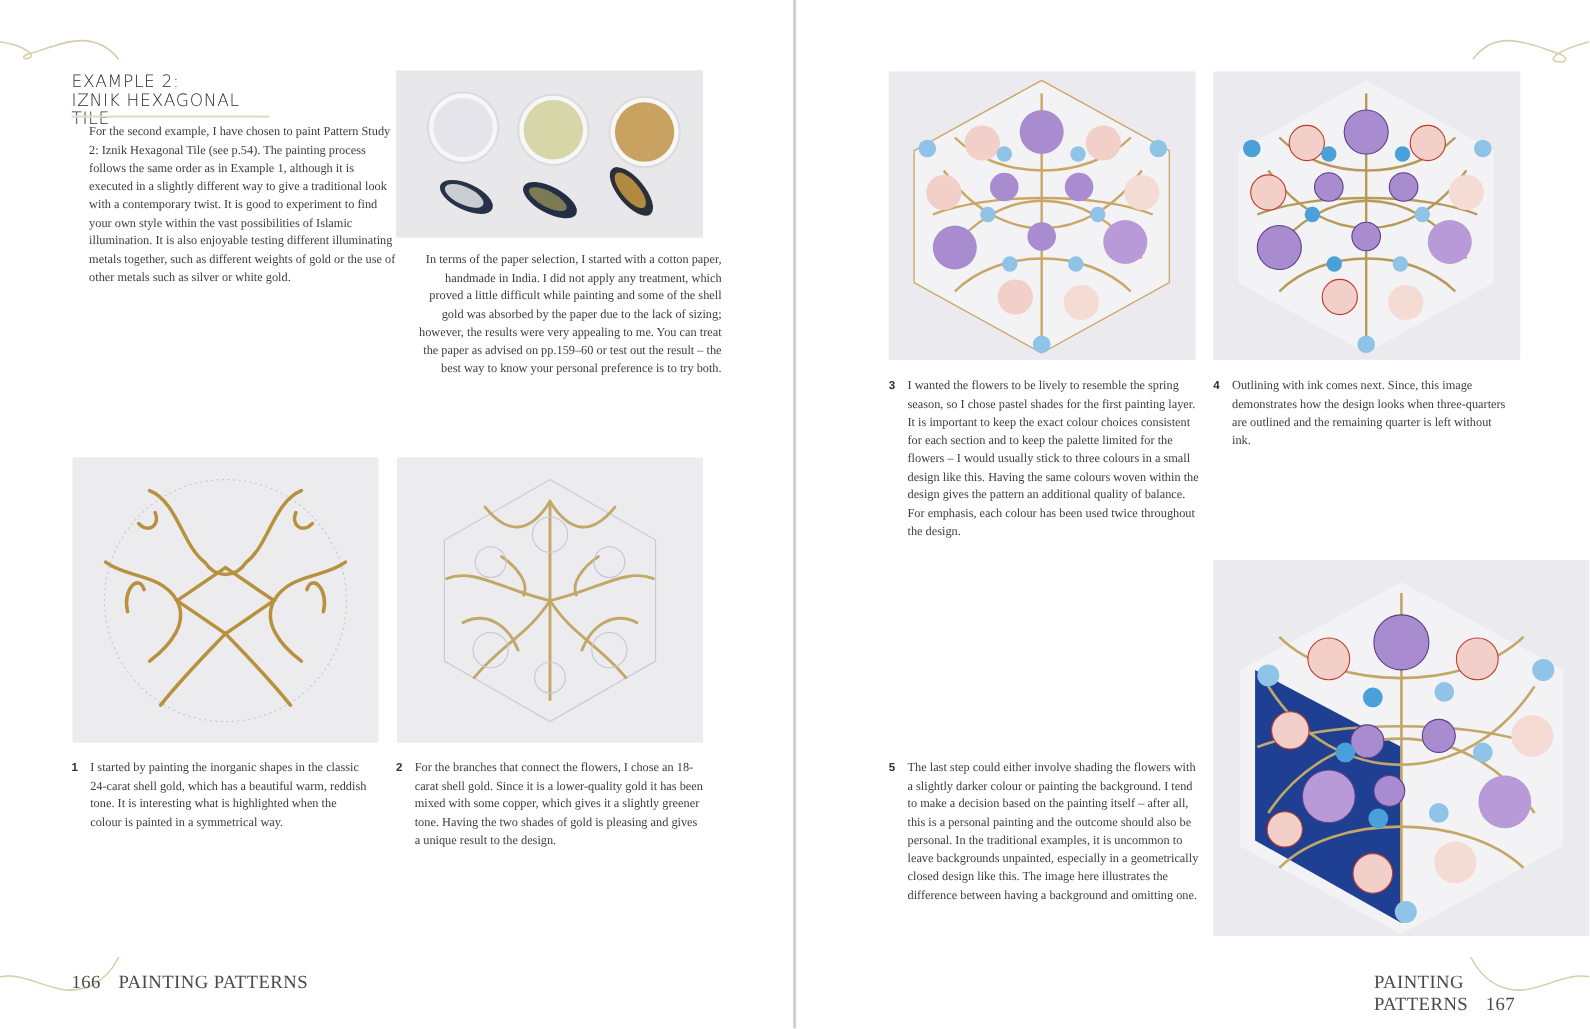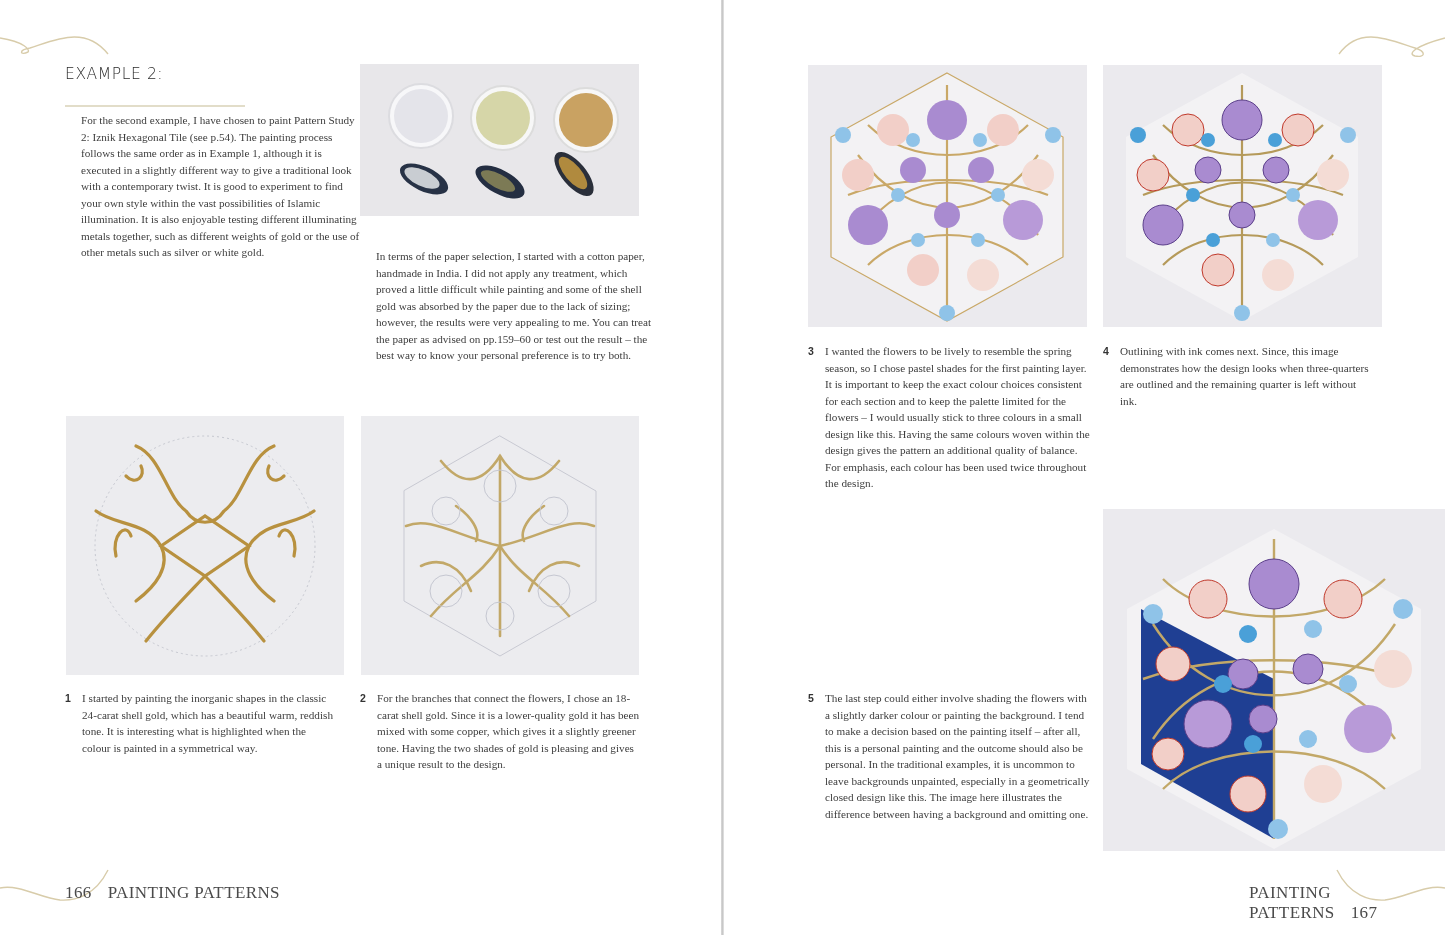--- a/index.html
+++ b/index.html
@@ -17,21 +17,21 @@
   .flourish { position: absolute; }
 
   .heading { position: absolute; left: 65px; top: 66px; width: 180px;
     font-family: "DejaVu Sans", sans-serif; font-weight: 300; font-size: 15.5px; letter-spacing: 0.6px;
     color: #2b2b2b; line-height: 17px; text-transform: uppercase; }
   .heading span { display: block; }
   .heading-rule { position: absolute; left: 65px; top: 105px; width: 180px; height: 2px; background: #e2ddc9; }
 
   .body-text { position: absolute; font-size: 11.2px; line-height: 16.5px; color: #3d3d3d; margin-left: 16px; }
   .intro { left: 65px; top: 112px; width: 280px; }
-  .paper { left: 360px; top: 248px; width: 280px; }
+  .paper { left: 360px; top: 228px; width: 280px; text-align: right; }
 
   .caption { position: absolute; font-size: 11.2px; line-height: 16.5px; color: #3d3d3d; }
   .caption .num { position: absolute; left: 0; top: 0; font-family: "Liberation Sans", sans-serif;
     font-weight: bold; font-size: 10.5px; color: #333; }
   .caption .txt { margin-left: 17px; display: block; }
   .cap1 { left: 65px; top: 690px; width: 270px; }
   .cap2 { left: 360px; top: 690px; width: 280px; }
   .cap3 { left: 808px; top: 343px; width: 285px; }
   .cap4 { left: 1103px; top: 343px; width: 270px; }
   .cap5 { left: 808px; top: 690px; width: 285px; }
@@ -56,20 +56,21 @@
 <div class="spread">
 
   <div class="page page-left">
 
     <svg class="flourish" style="left:0;top:20px;" width="115" height="40" viewBox="0 0 115 40">
       <path d="M0 18 C 25 22, 30 30, 28 32 C 20 36, 18 30, 30 28 C 55 20, 85 5, 108 34" fill="none" stroke="#d8ccaa" stroke-width="1.4"></path>
     </svg>
 
     <div class="heading">
       <span>EXAMPLE 2:</span>
+      <span>IZNIK HEXAGONAL TILE</span>
     </div>
     <div class="heading-rule"></div>
 
     <p class="body-text intro">For the second example, I have chosen to paint Pattern Study 2: Iznik Hexagonal Tile (see p.54). The painting process follows the same order as in Example 1, although it is executed in a slightly different way to give a traditional look with a contemporary twist. It is good to experiment to find your own style within the vast possibilities of Islamic illumination. It is also enjoyable testing different illuminating metals together, such as different weights of gold or the use of other metals such as silver or white gold.</p>
 
     <div class="figure fig-photo">
       <svg viewBox="0 0 279 152" preserveAspectRatio="none">
         <rect width="279" height="152" fill="#e8e7ea"></rect>
 
         <circle cx="61" cy="52" r="32" fill="#f7f7f9" stroke="#dcdce0" stroke-width="2"></circle>

